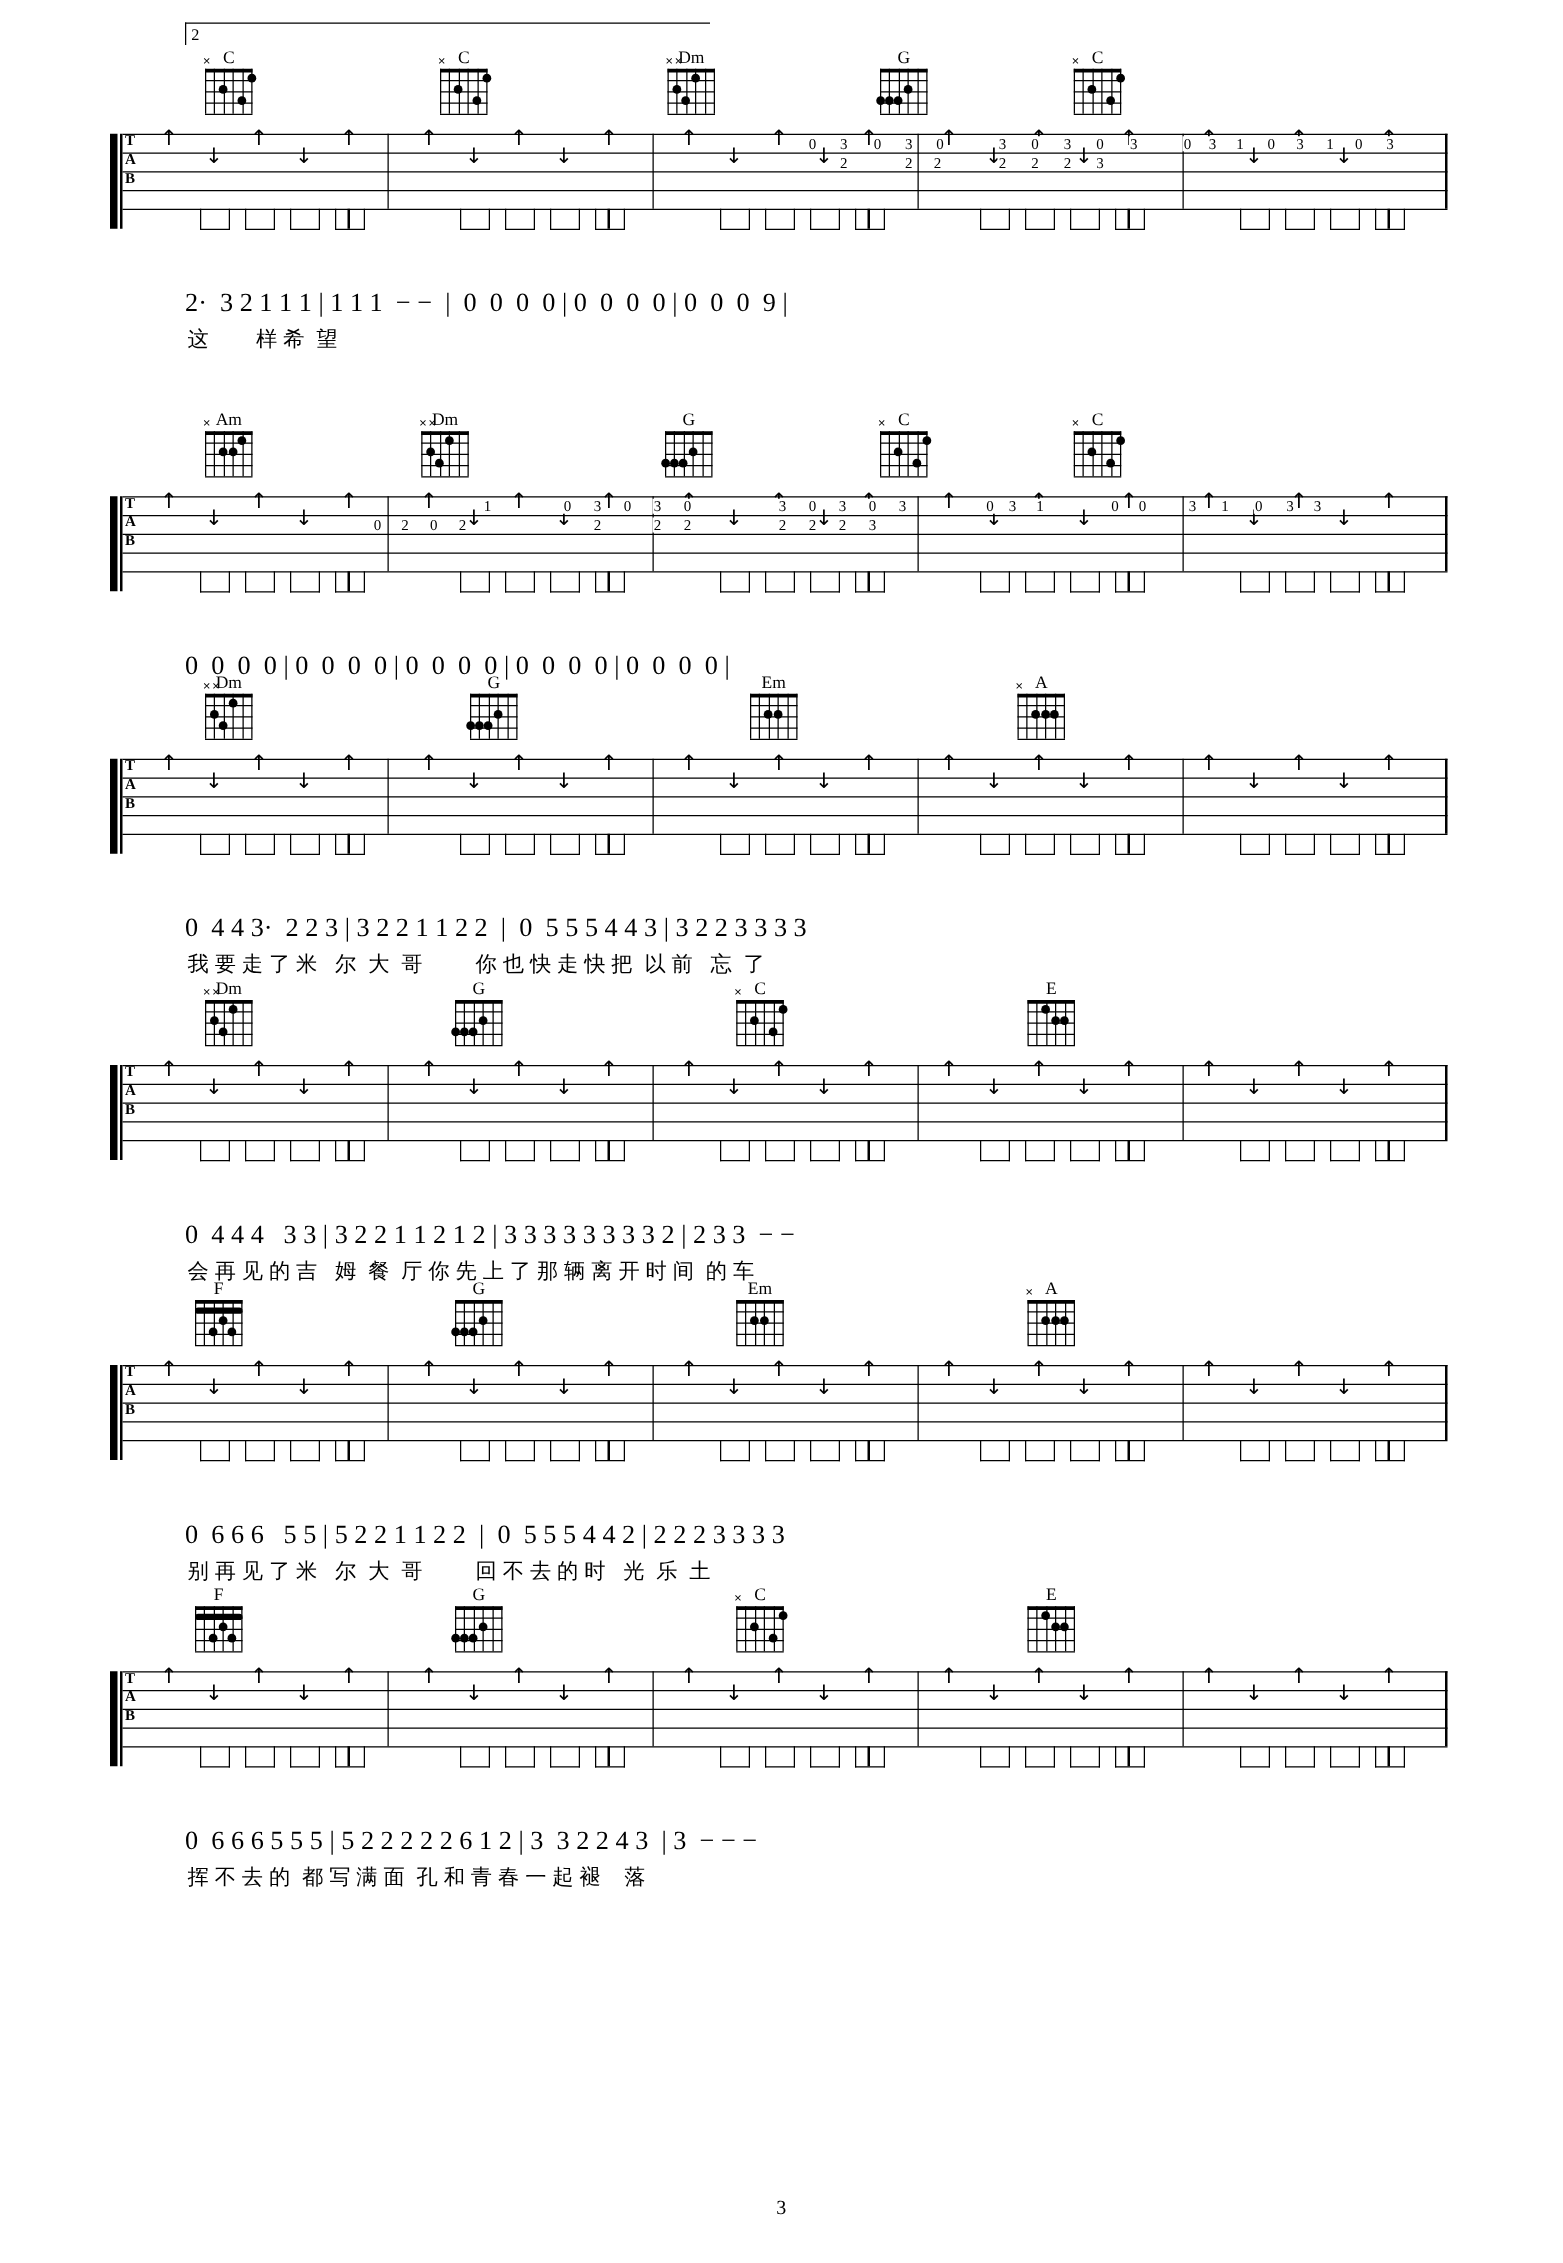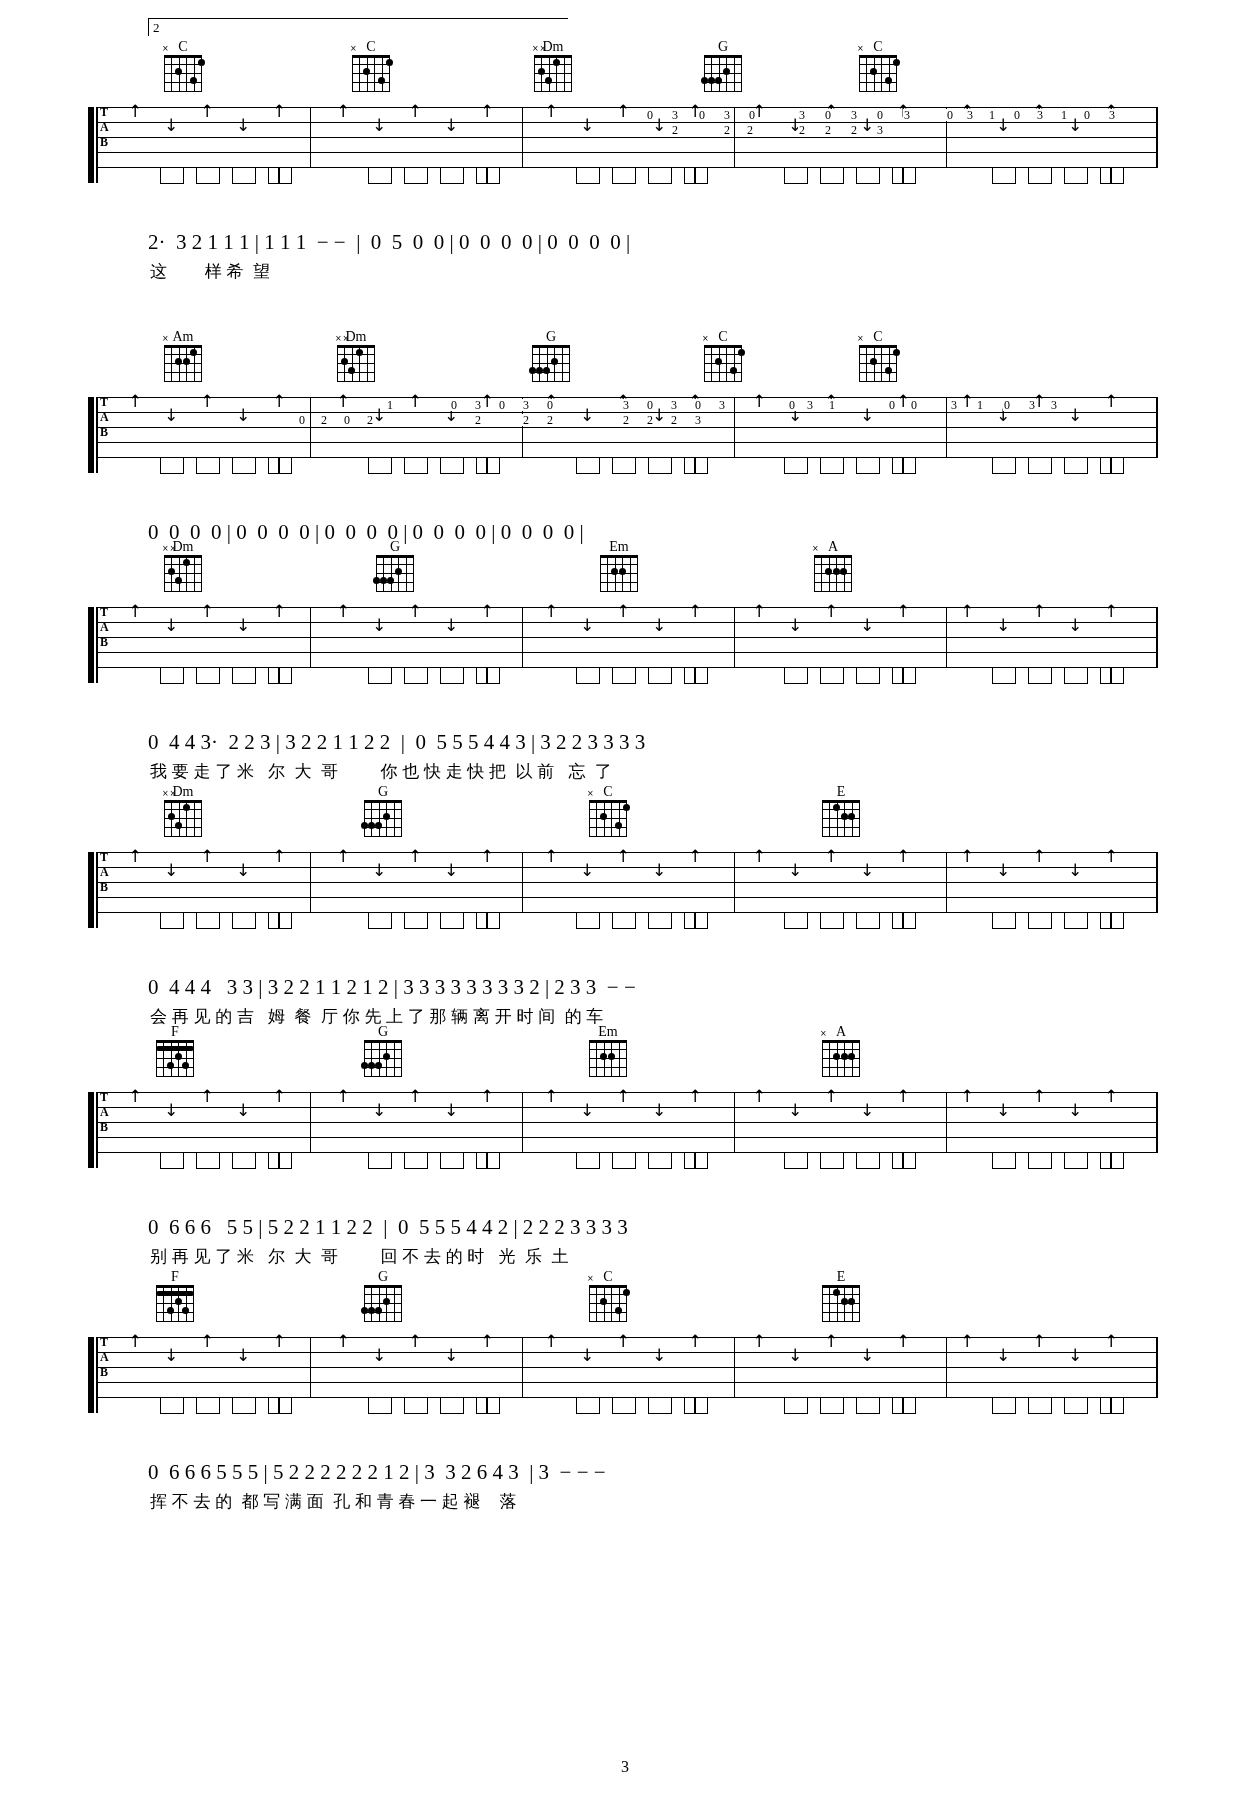--- a/index.html
+++ b/index.html
@@ -301,21 +301,21 @@
             <div class="num" style="left: 848px; top: 2px;">0</div>
             <div class="num" style="left: 868px; top: 2px;">3</div>
             <div class="num" style="left: 890px; top: 2px;">1</div>
             <div class="num" style="left: 915px; top: 2px;">0</div>
             <div class="num" style="left: 938px; top: 2px;">3</div>
             <div class="num" style="left: 962px; top: 2px;">1</div>
             <div class="num" style="left: 985px; top: 2px;">0</div>
             <div class="num" style="left: 1010px; top: 2px;">3</div>
           </div>
         </div>
-        <div class="jianpu" style="left: 148px; top: 175px;">2·  3 2 1 1 1 | 1 1 1  − −  |  0  5  0  0 | 0  0  0  0 | 0  0  0  0 |</div>
+        <div class="jianpu" style="left: 148px; top: 175px;">2·  3 2 1 1 1 | 1 1 1  − −  |  0  0  0  0 | 0  0  0  0 | 0  0  0  9 |</div>
         <div class="lyric" style="left: 150px; top: 205px;">这        样 希  望</div>
       </div>
       <div class="system" style="top: 345px;">
         <div style="position: absolute; left: 0px; top: 0px; width: 1250px; height: 40px;">
           <div class="chord" style="left: 160px; top: 0px;">
             <div class="cname">Am</div>
             <div class="marks">
               <i style="left: -2px;">×</i>
               <i style="left: 5.4px;"></i>
               <i style="left: 12.8px;"></i>
@@ -1289,19 +1289,19 @@
             <div class="rh" style="left: 894px; width: 22px;"></div>
             <div class="arrow up" style="left: 934px;">↑</div>
             <div class="rh" style="left: 930px; width: 22px;"></div>
             <div class="arrow down" style="left: 970px;">↓</div>
             <div class="rh" style="left: 966px; width: 22px;"></div>
             <div class="arrow up" style="left: 1006px;">↑</div>
             <div class="rh" style="left: 1002px; width: 22px;"></div>
             <div class="rhs" style="left: 1012px;"></div>
           </div>
         </div>
-        <div class="jianpu" style="left: 148px; top: 175px;">0  6 6 6 5 5 5 | 5 2 2 2 2 2 2 1 2 | 3  3 2 6 4 3  | 3  − − −</div>
+        <div class="jianpu" style="left: 148px; top: 175px;">0  6 6 6 5 5 5 | 5 2 2 2 2 2 6 1 2 | 3  3 2 2 4 3  | 3  − − −</div>
         <div class="lyric" style="left: 150px; top: 205px;">挥 不 去 的  都 写 满 面  孔 和 青 春 一 起 褪    落</div>
       </div>
     </div>
 
   <div class="pageno">3</div>
 </div>
 
 </body></html>

